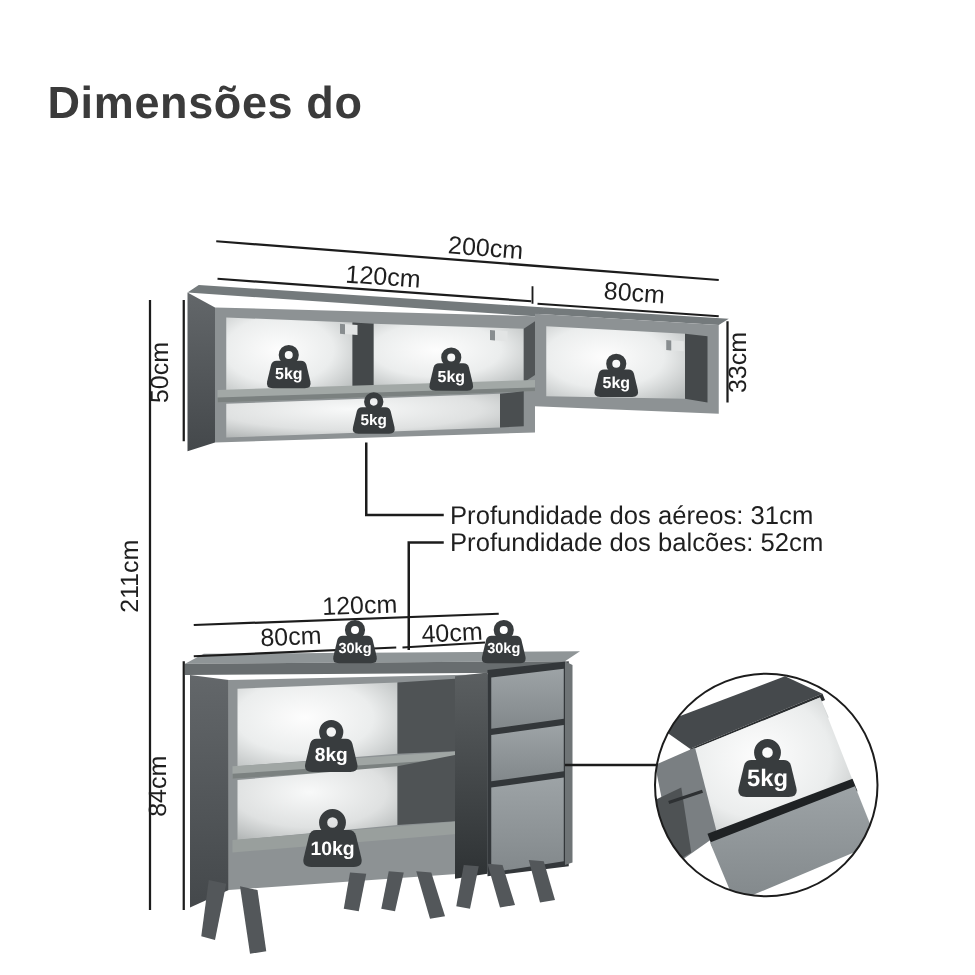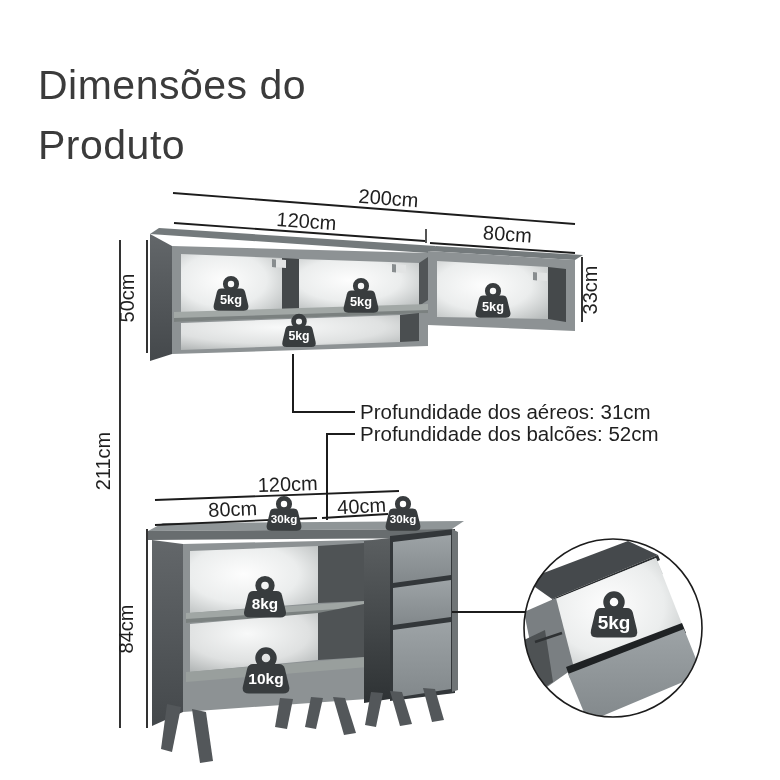--- a/index.html
+++ b/index.html
@@ -1,32 +1,31 @@
 <!DOCTYPE html>
 <html><head>
 <meta charset="utf-8">
 <style>
   html,body{margin:0;padding:0;background:#ffffff;}
   body{width:780px;height:780px;position:relative;overflow:hidden;
        font-family:"Liberation Sans", sans-serif;}
-  .title{position:absolute;left:38px;top:28px;font-size:41px;font-weight:400;
+  .title{position:absolute;left:38px;top:28px;font-size:36px;font-weight:700;
          color:#3b3b3b;line-height:60px;letter-spacing:0.5px;}
   .title span{display:block;}
   svg{position:absolute;left:0;top:0;}
   svg text{font-family:"Liberation Sans", sans-serif;fill:#1f1f1f;}
   .dim{font-size:20px;}
   .note{font-size:20.5px;}
   .wt{fill:#ffffff;font-weight:700;}
 </style>
 </head>
 <body>
 
 <h1 class="title">
   <span>Dimensões do</span>
-  <span>Produto</span>
 </h1>
 
 <svg width="780" height="780" viewBox="0 0 780 780">
   <defs>
     <radialGradient id="gInt" cx="42%" cy="42%" r="78%">
       <stop offset="0" stop-color="#fdfdfd"></stop>
       <stop offset="0.55" stop-color="#ebeded"></stop>
       <stop offset="1" stop-color="#b7bbbb"></stop>
     </radialGradient>
     <radialGradient id="gInt2" cx="45%" cy="35%" r="80%">

